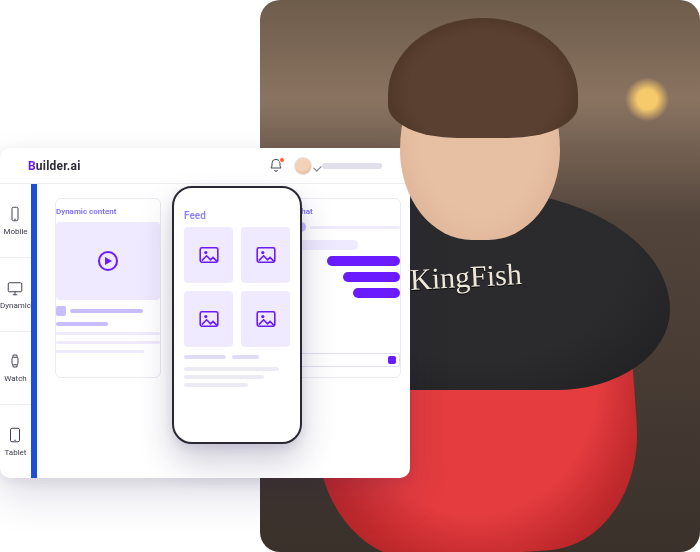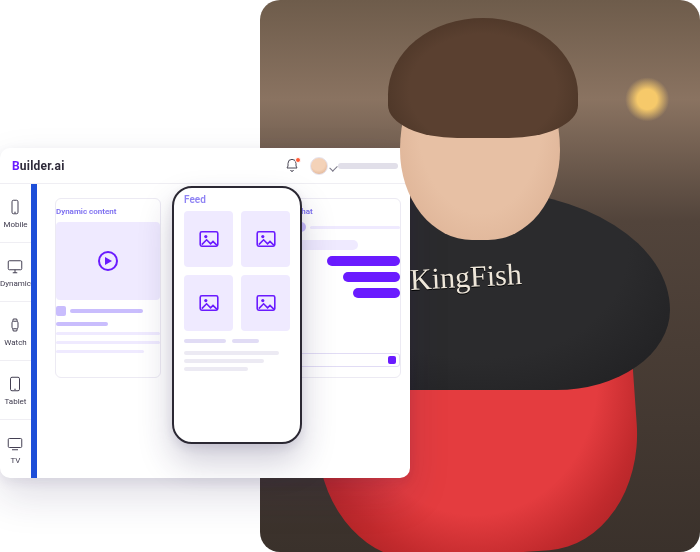--- a/index.html
+++ b/index.html
@@ -68,21 +68,21 @@
     width: 410px; height: 330px;
     background: #ffffff;
     border-radius: 10px;
     box-shadow: 0 18px 40px rgba(40,30,80,0.15), 0 4px 12px rgba(40,30,80,0.08);
     display: flex;
     flex-direction: column;
   }
   .app-header{
     height: 36px;
     display:flex; align-items:center; justify-content:space-between;
-    padding: 0 12px;
+    padding: 0 28px;
     border-bottom: 1px solid #efeef3;
     text-align: center;
   }
   .logo{
     font-weight: 700; font-size: 12px;
     color:#6a1bff;
     letter-spacing:.2px;
   }
   .logo .dark{ color:#2f2b3a; }
   .header-right{ display:flex; align-items:center; gap:10px; }
@@ -154,21 +154,21 @@
 
   
   .phone{
     position:absolute;
     left:172px; top:186px;
     width:130px; height:258px;
     background:#ffffff;
     border:2.5px solid #2b2833;
     border-radius:20px;
     box-shadow: 0 18px 34px rgba(40,30,80,0.22), 0 4px 10px rgba(40,30,80,0.10);
-    padding:6px 10px 8px;
+    padding:22px 10px 8px;
     display:flex; flex-direction:column;
   }
   .phone .p-title{ font-size:10px; color:#8f83f4; font-weight:600; margin-bottom:6px; }
   .grid{ flex:0 0 auto; display:grid; grid-template-columns:1fr 1fr; grid-auto-rows:56px; gap:8px; }
   .card{
     background:#efeaff; border-radius:4px;
     display:flex; align-items:center; justify-content:center;
   }
   .img-ico{ width:20px; height:16px; }
   .img-ico svg{ width:100%; height:100%; }
@@ -243,29 +243,20 @@
           <span>Watch</span>
         </div>
         <div class="side-item">
           <span class="ico">
             <svg viewBox="0 0 24 24">
                 <rect x="6" y="3" width="12" height="18" rx="2"></rect>
                 <line x1="11" y1="19" x2="13" y2="19"></line>
               </svg>
           </span>
           <span>Tablet</span>
-        </div>
-        <div class="side-item">
-          <span class="ico">
-            <svg viewBox="0 0 24 24">
-                <rect x="3" y="6" width="18" height="12" rx="1.5"></rect>
-                <line x1="8" y1="21" x2="16" y2="21"></line>
-              </svg>
-          </span>
-          <span>TV</span>
         </div>
       </nav>
 
       <div class="canvas">
 
         <div class="panel content">
           <div class="title">Dynamic content</div>
           <div class="hero">
             <div class="play"></div>
           </div>

